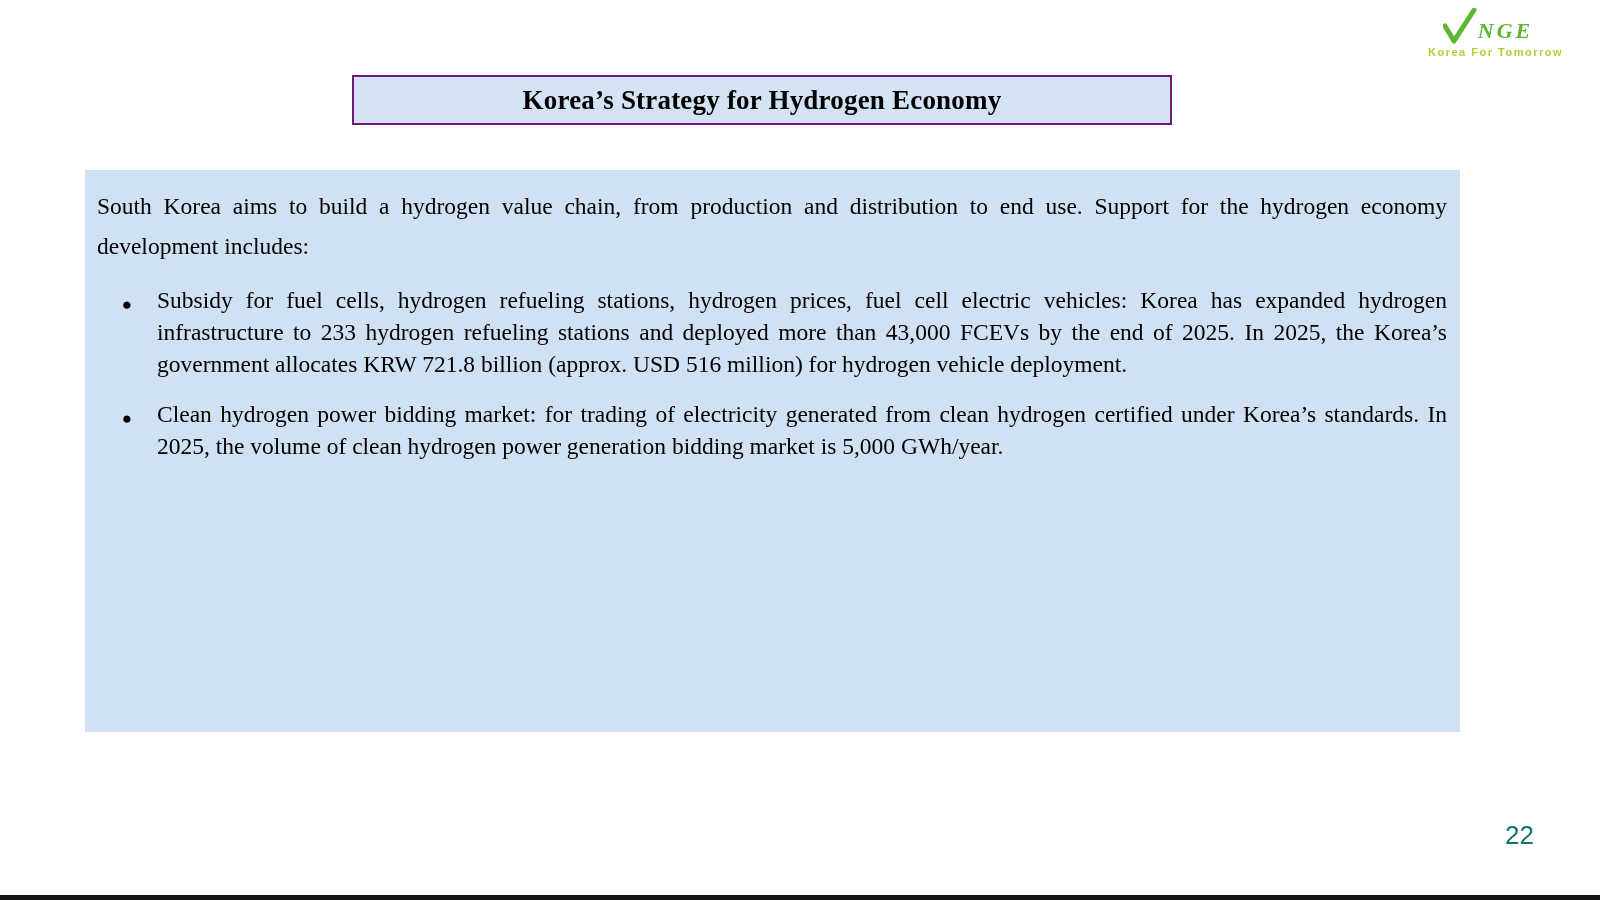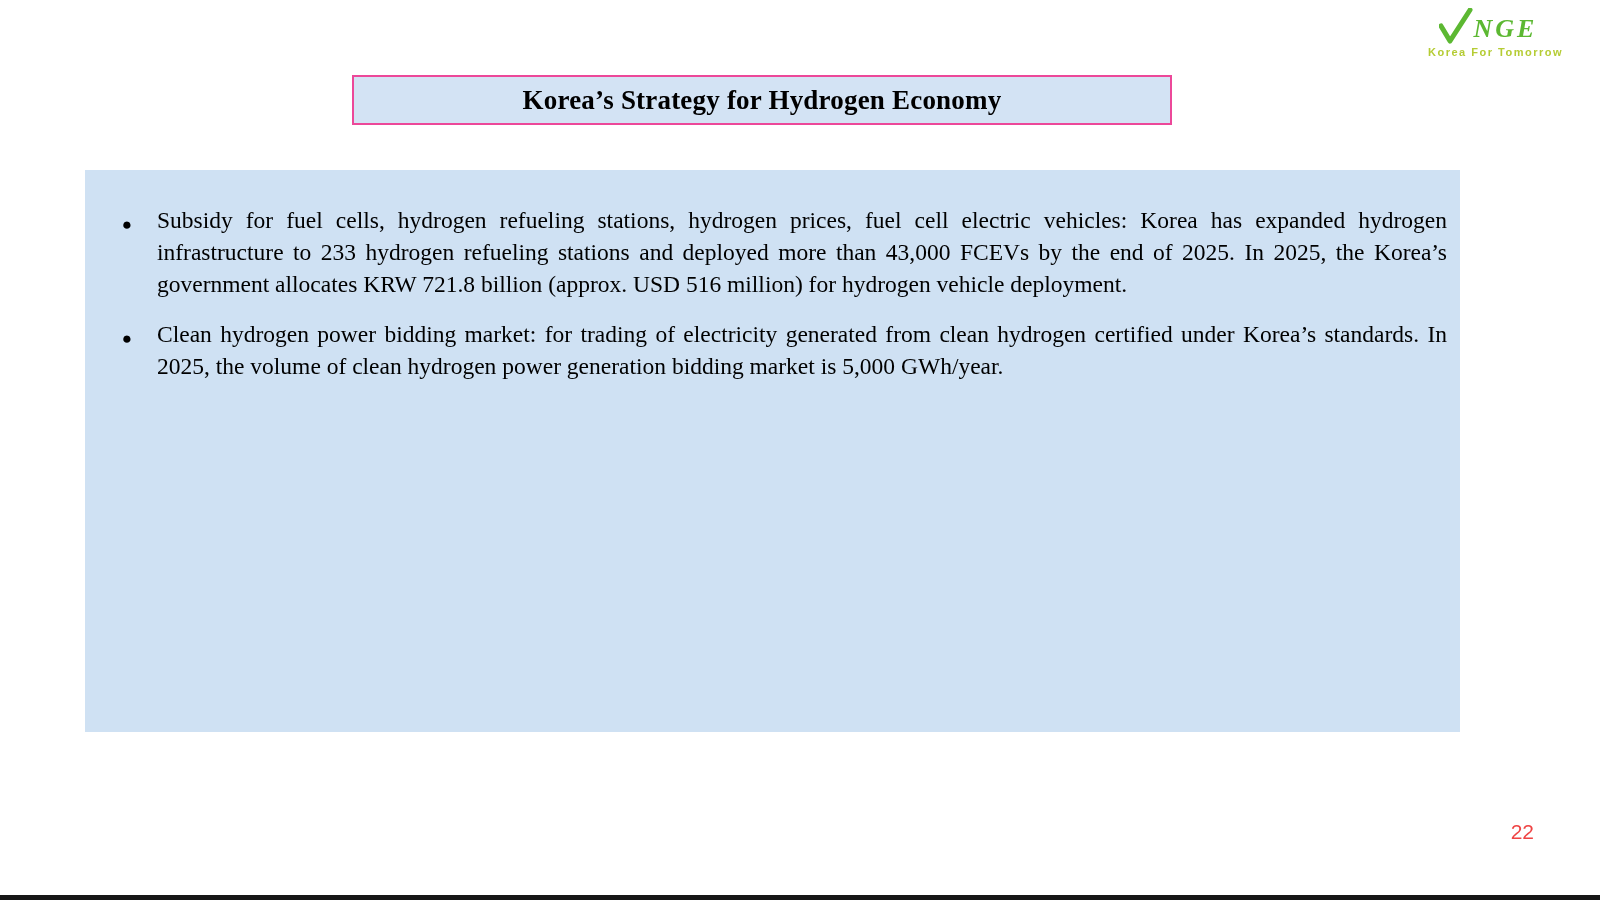--- a/index.html
+++ b/index.html
@@ -31,21 +31,21 @@
   }
   .logo-check {
     width: 34px;
     height: 36px;
     display: block;
   }
   .logo-name {
     font-family: "Liberation Serif", serif;
     font-style: italic;
     font-weight: bold;
-    font-size: 26px;
+    font-size: 22px;
     letter-spacing: 3px;
     color: #5cb832;
     line-height: 1;
     padding-bottom: 2px;
   }
   .logo-tagline {
     margin-top: 2px;
     font-family: "Liberation Sans", sans-serif;
     font-size: 11px;
     font-weight: bold;
@@ -55,21 +55,21 @@
   }
 
   
   .title-box {
     position: absolute;
     left: 352px;
     top: 75px;
     width: 820px;
     height: 50px;
     background: #d3e3f4;
-    border: 2px solid #ec4899;
+    border: 2px solid #701a75;
     box-sizing: border-box;
     display: flex;
     align-items: center;
     justify-content: center;
   }
   .title-text {
     font-size: 27px;
     font-weight: bold;
     color: #000000;
     letter-spacing: 0.2px;
@@ -112,22 +112,22 @@
   .outro {
     margin-top: 18px;
   }
 
   
   .page-number {
     position: absolute;
     right: 66px;
     top: 820px;
     font-family: "Liberation Sans", sans-serif;
-    font-size: 21px;
-    color: #ef4444;
+    font-size: 26px;
+    color: #0f766e;
   }
   .bottom-bar {
     position: absolute;
     left: 0;
     bottom: 0;
     width: 1600px;
     height: 5px;
     background: #161616;
   }
 </style>
@@ -142,20 +142,21 @@
     <span class="logo-name">NGE</span>
   </div>
   <div class="logo-tagline">Korea For Tomorrow</div>
 </div>
 
 <div class="title-box">
   <span class="title-text">Korea’s Strategy for Hydrogen Economy</span>
 </div>
 
 <div class="content-box">
+  <p class="para">South Korea aims to build a hydrogen value chain, from production and distribution to end use. Support for the hydrogen economy development includes:</p>
 
   <div class="bullet-item">
     <span class="bullet-marker">●</span>
     <span class="bullet-text">Subsidy for fuel cells, hydrogen refueling stations, hydrogen prices, fuel cell electric vehicles: Korea has expanded hydrogen infrastructure to 233 hydrogen refueling stations and deployed more than 43,000 FCEVs by the end of 2025. In 2025, the Korea’s government allocates KRW 721.8 billion (approx. USD 516 million) for hydrogen vehicle deployment.</span>
   </div>
 
   <div class="bullet-item">
     <span class="bullet-marker">●</span>
     <span class="bullet-text">Clean hydrogen power bidding market: for trading of electricity generated from clean hydrogen certified under Korea’s standards. In 2025, the volume of clean hydrogen power generation bidding market is 5,000 GWh/year.</span>
   </div>

